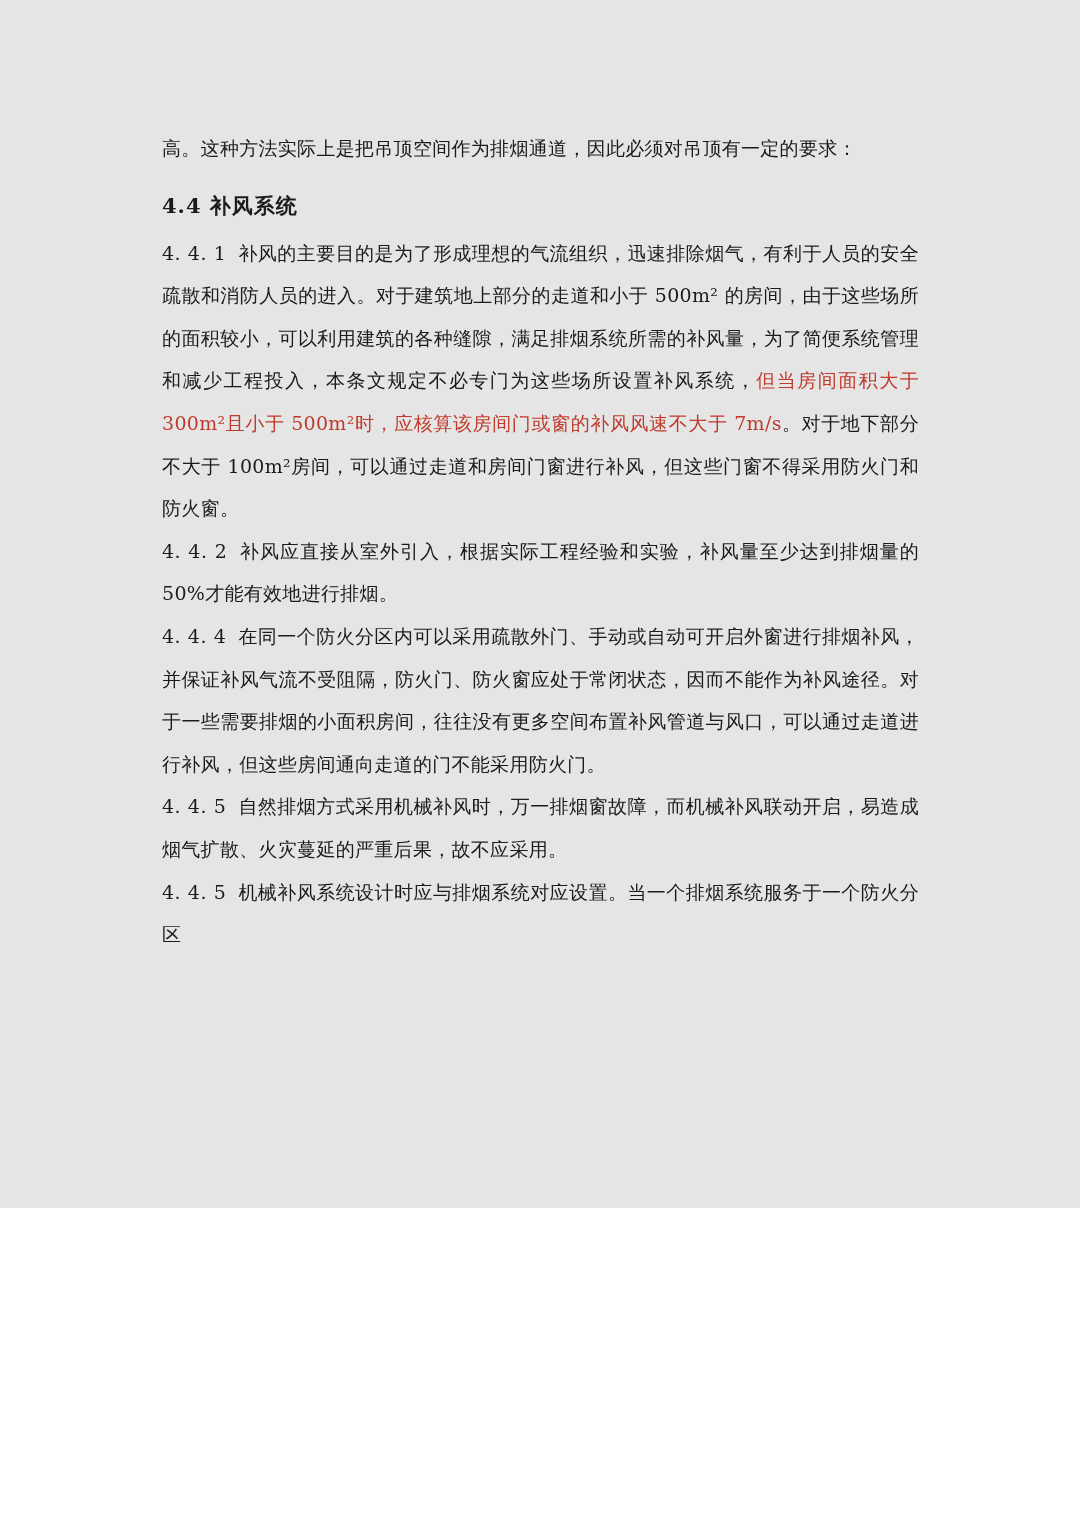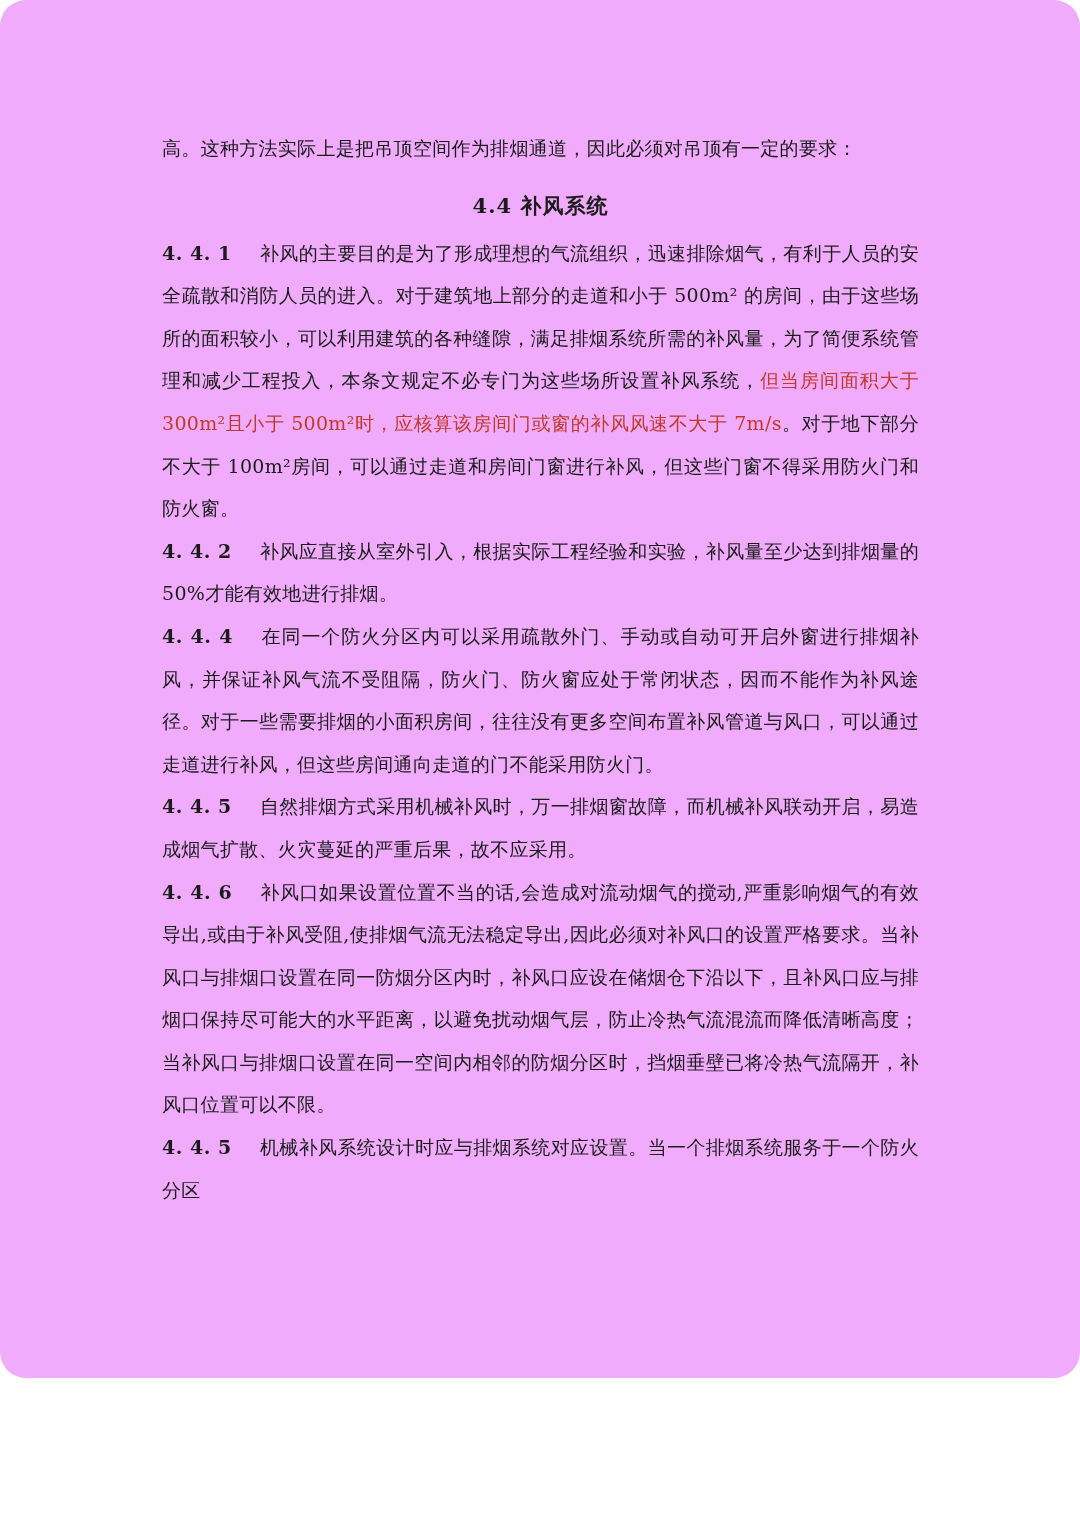--- a/index.html
+++ b/index.html
@@ -3,54 +3,52 @@
 <meta charset="utf-8">
 <style>
   html, body {
     margin: 0;
     padding: 0;
     background: #ffffff;
   }
   .page {
     position: relative;
     width: 1080px;
-    height: 1378px;
-    background: #f0abfc;
+    height: 1208px;
+    background: #e5e5e5;
     color: #1b1b1b;
     font-family: "DejaVu Serif", "Liberation Serif", serif;
     overflow: hidden;
-    border-radius: 26px;
   }
   .content {
     position: absolute;
     left: 162px;
     top: 127px;
     width: 757px;
   }
   .para {
     margin: 0;
     font-size: 19px;
     line-height: 42.6px;
     text-align: justify;
     letter-spacing: 0.3px;
   }
   .indent {
     text-indent: 2em;
   }
   .heading {
     margin: 20px 0 10px 0;
-    text-align: center;
     font-size: 21px;
     font-weight: 700;
     line-height: 32px;
     letter-spacing: 1px;
   }
   .sec-num {
-    font-weight: 700;
-    margin-right: 28px;
+    font-weight: 400;
+    margin-right: 12px;
     letter-spacing: 0.5px;
     white-space: nowrap;
   }
   .red {
     color: #bf3a2b;
   }
   .page-number {
     position: absolute;
     top: 1385px;
     left: 931px;
@@ -64,18 +62,17 @@
 
 <div class="page">
   <div class="content">
     <p class="para"><span>高。这种方法实际上是把吊顶空间作为排烟通道，因此必须对吊顶有一定的要求：</span></p>
     <h2 class="heading">4.4  补风系统</h2>
     <div>
         <p class="para section-para"><span class="sec-num">4. 4. 1</span><span>补风的主要目的是为了形成理想的气流组织，迅速排除烟气，有利于人员的安全疏散和消防人员的进入。对于建筑地上部分的走道和小于 500m² 的房间，由于这些场所的面积较小，可以利用建筑的各种缝隙，满足排烟系统所需的补风量，为了简便系统管理和减少工程投入，本条文规定不必专门为这些场所设置补风系统，</span><span class="red">但当房间面积大于 300m²且小于 500m²时，应核算该房间门或窗的补风风速不大于 7m/s</span><span>。对于地下部分不大于 100m²房间，可以通过走道和房间门窗进行补风，但这些门窗不得采用防火门和防火窗。</span></p>
         <p class="para section-para"><span class="sec-num">4. 4. 2</span><span>补风应直接从室外引入，根据实际工程经验和实验，补风量至少达到排烟量的 50%才能有效地进行排烟。</span></p>
         <p class="para section-para"><span class="sec-num">4. 4. 4</span><span>在同一个防火分区内可以采用疏散外门、手动或自动可开启外窗进行排烟补风，并保证补风气流不受阻隔，防火门、防火窗应处于常闭状态，因而不能作为补风途径。对于一些需要排烟的小面积房间，往往没有更多空间布置补风管道与风口，可以通过走道进行补风，但这些房间通向走道的门不能采用防火门。</span></p>
         <p class="para section-para"><span class="sec-num">4. 4. 5</span><span>自然排烟方式采用机械补风时，万一排烟窗故障，而机械补风联动开启，易造成烟气扩散、火灾蔓延的严重后果，故不应采用。</span></p>
-        <p class="para section-para"><span class="sec-num">4. 4. 6</span><span>补风口如果设置位置不当的话,会造成对流动烟气的搅动,严重影响烟气的有效导出,或由于补风受阻,使排烟气流无法稳定导出,因此必须对补风口的设置严格要求。当补风口与排烟口设置在同一防烟分区内时，补风口应设在储烟仓下沿以下，且补风口应与排烟口保持尽可能大的水平距离，以避免扰动烟气层，防止冷热气流混流而降低清晰高度；当补风口与排烟口设置在同一空间内相邻的防烟分区时，挡烟垂壁已将冷热气流隔开，补风口位置可以不限。</span></p>
         <p class="para section-para"><span class="sec-num">4. 4. 5</span><span>机械补风系统设计时应与排烟系统对应设置。当一个排烟系统服务于一个防火分区</span></p>
       </div>
   </div>
   <div class="page-number">52</div>
 </div>
 
 </body></html>

